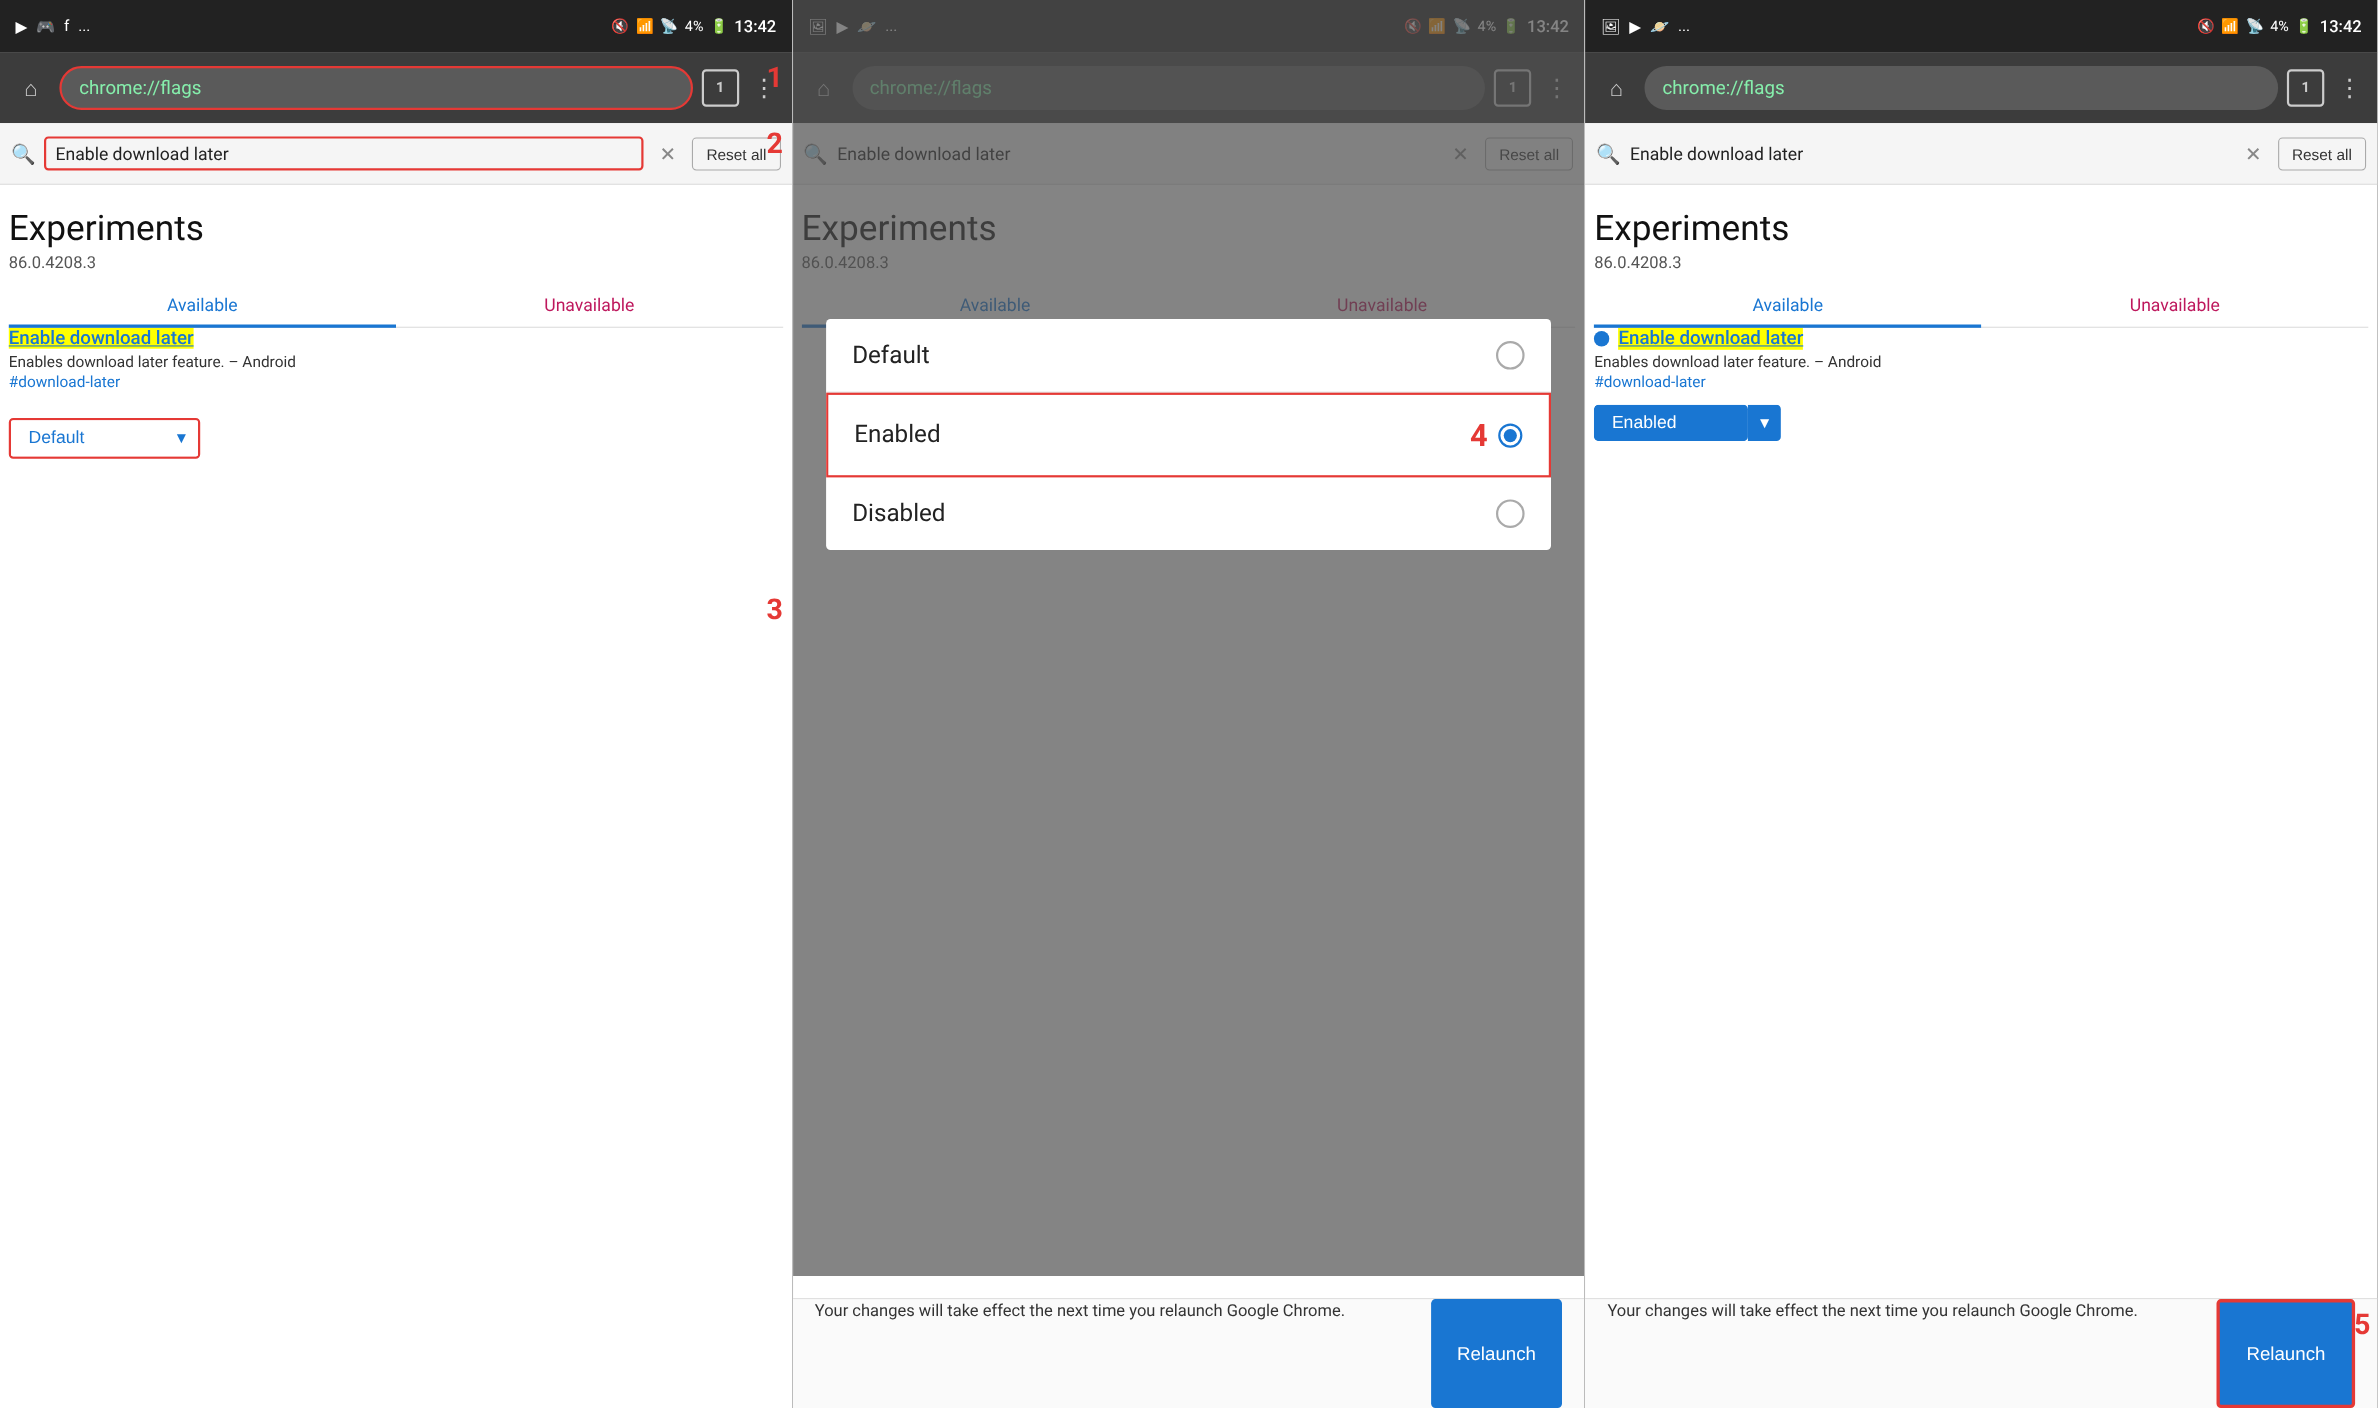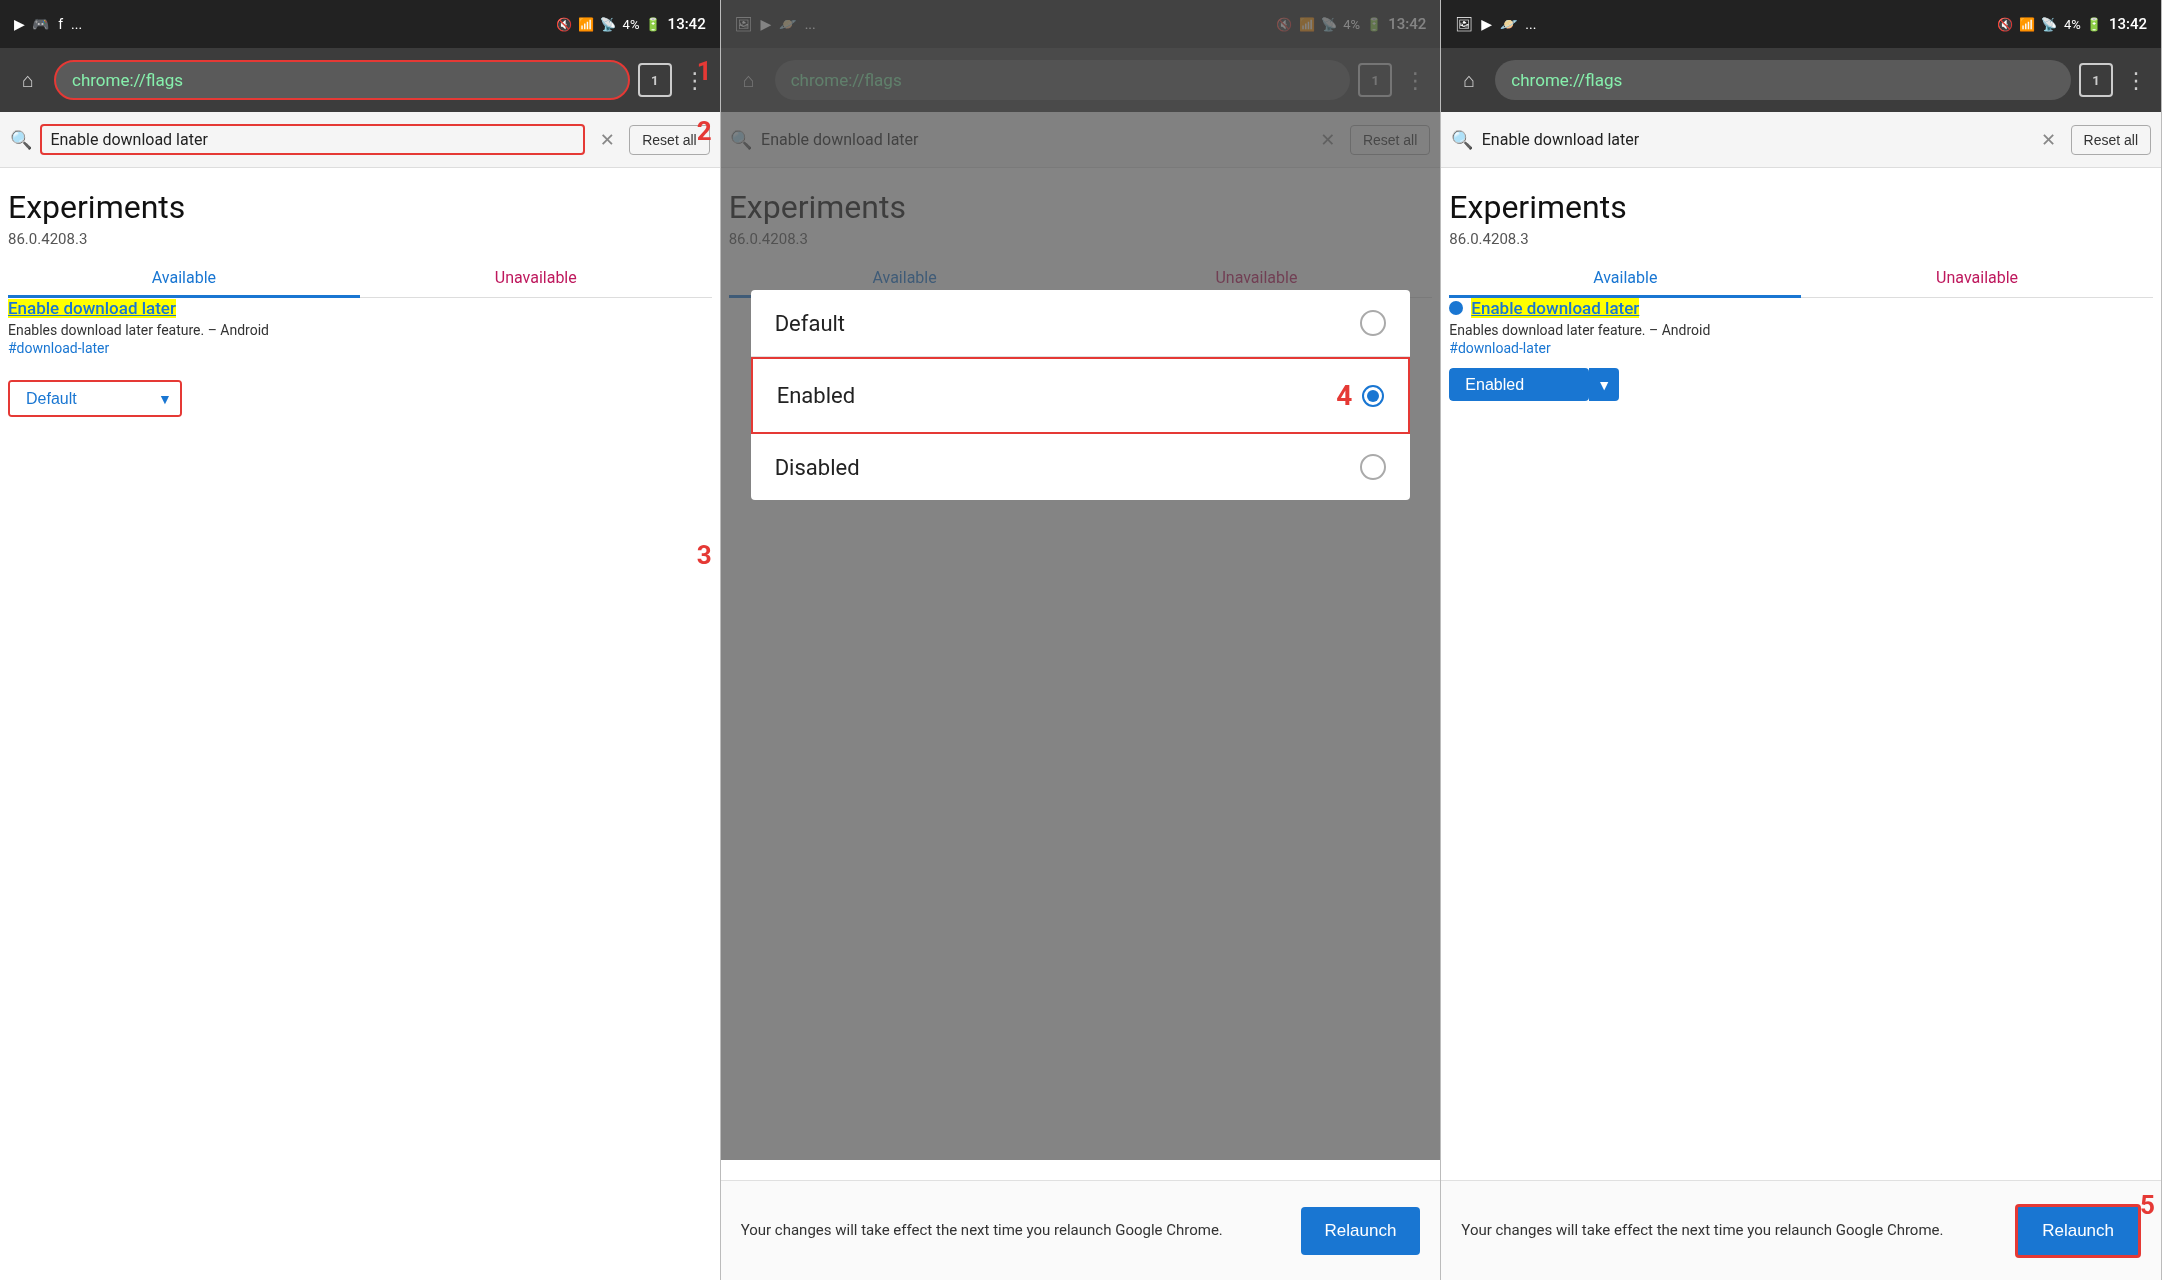--- a/index.html
+++ b/index.html
@@ -346,21 +346,20 @@
       border-radius: 50%;
       background: #1976d2;
     }
 
     
     .bottom-bar {
       height: 100px;
       background: #fafafa;
       border-top: 1px solid #e0e0e0;
       display: flex;
-      align-items: center;
       padding: 0 20px;
       gap: 16px;
       flex-shrink: 0;
     }
 
     .bottom-text {
       flex: 1;
       font-size: 15px;
       color: #333;
       line-height: 1.4;

